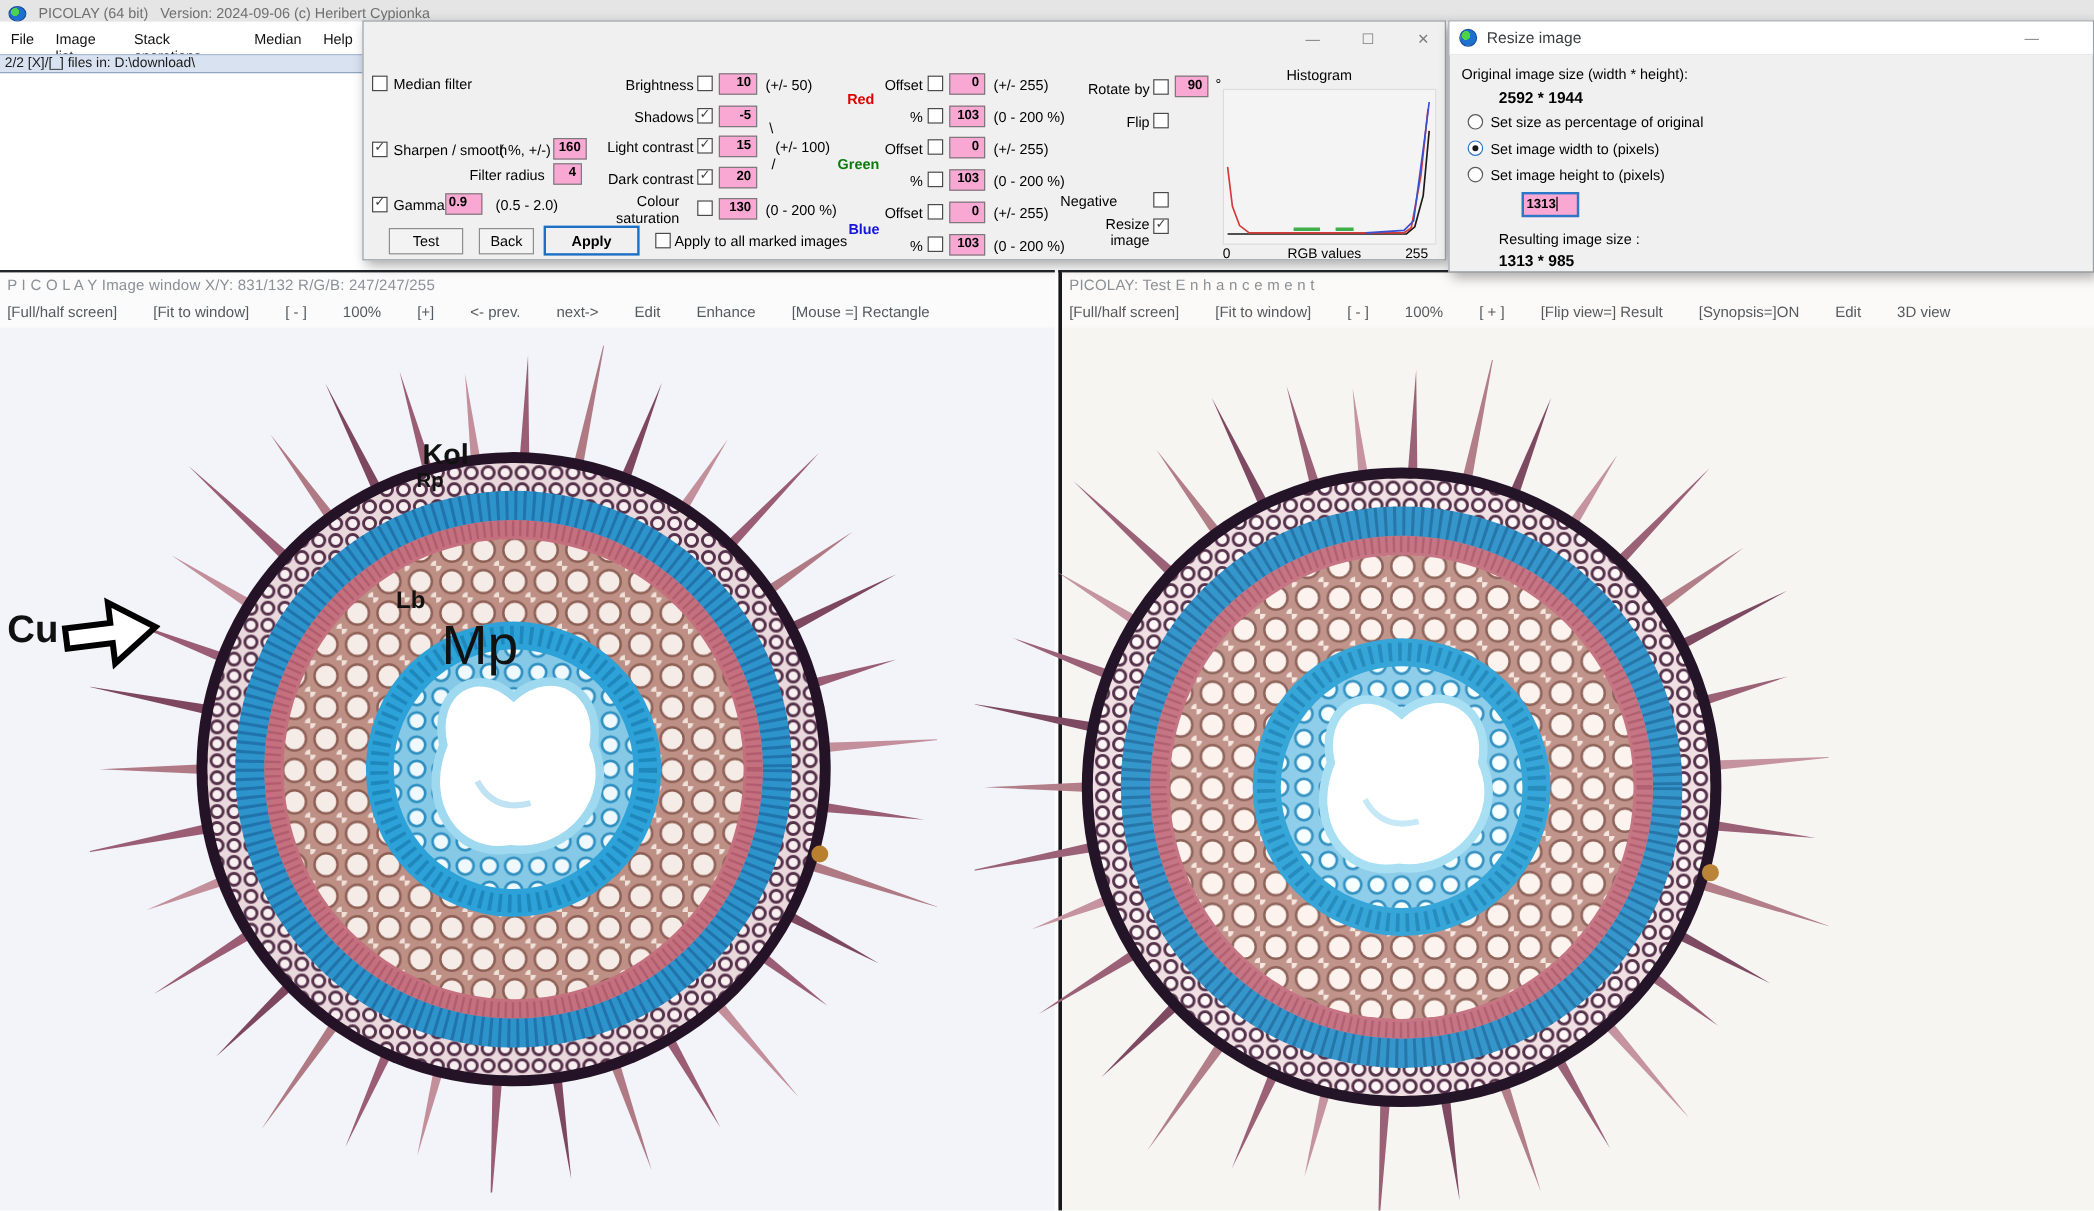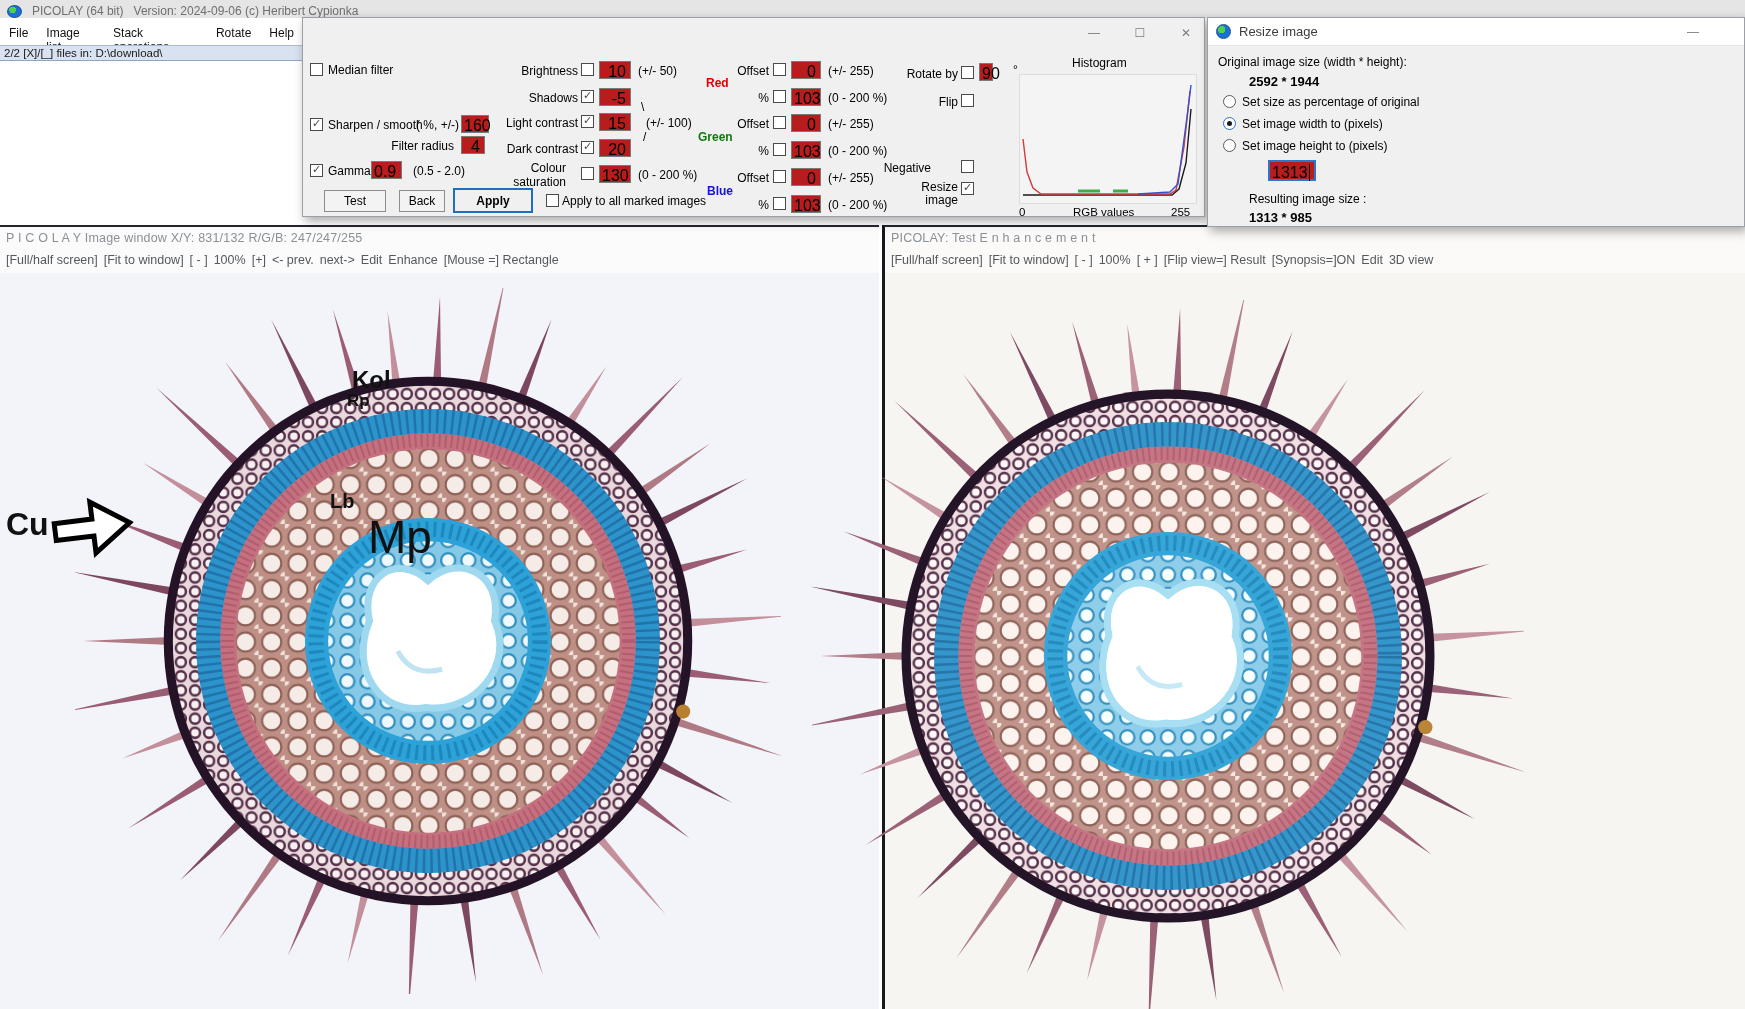--- a/index.html
+++ b/index.html
@@ -9,21 +9,21 @@
 
   
   .abs { position:absolute; }
   .lbl { position:absolute; font-size:12px; color:#000; white-space:nowrap; }
   .lbl.right { text-align:right; }
   .cb { position:absolute; width:13px; height:13px; background:#fff; border:1px solid #4a4a4a; font-size:11px; line-height:11px; text-align:center; color:#444; }
   .cb.on::after { content:"✓"; position:relative; top:-1px; }
   .radio { position:absolute; width:13px; height:13px; background:#fff; border:1px solid #5a5a5a; border-radius:50%; }
   .radio.on { border-color:#2b72c4; }
   .radio.on::after { content:""; position:absolute; left:3px; top:3px; width:5px; height:5px; border-radius:50%; background:#1a1a1a; }
-  .editbox { position:absolute; background:#b91c1c; border:1px solid #7a7a7a; font-size:16px; text-align:right; padding:1px 4px 0 2px; height:18px; color:#000; }
+  .editbox { position:absolute; background:#f9a8d4; border:1px solid #7a7a7a; font-size:11px; text-align:right; padding:1px 4px 0 2px; height:18px; color:#000;font-weight:bold; }
   .btn { position:absolute; background:#f3f3f3; border:1px solid #8d8d8d; font-size:12px; text-align:center; color:#000; }
   .btn.primary { border:2px solid #1d6fc3; font-weight:bold; background:#f0f0f0; }
 
   
   .dialog { position:absolute; background:#f0f0f0; border:1px solid #9aa0a6; box-shadow:3px 4px 10px rgba(0,0,0,.35); }
   .titlebar { position:absolute; left:0; top:0; right:0; height:28px; background:#fff; display:flex; align-items:center; border-bottom:1px solid #e8e8e8; }
   .titlebar .title { font-size:13px; color:#8a8f94; margin-left:8px; }
   .globe { width:15px; height:15px; border-radius:50%; margin-left:8px; flex:0 0 15px;
            background:radial-gradient(circle at 35% 35%, #4dd24d 0 30%, #1d6fd0 31% 100%); border:1px solid #1a4f9c; }
   .winbtn { position:absolute; top:6px; width:30px; height:18px; text-align:center; font-size:12px; color:#7d7d7d; line-height:18px; }
@@ -37,21 +37,21 @@
   #statusline { position:absolute; left:0; top:45px; width:303px; height:16px; background:#d8e2f0; border-top:1px solid #a9bcd4; border-bottom:1px solid #8fa6c2; font-size:11.5px; color:#1a1a1a; padding:1px 0 0 4px; white-space:nowrap; }
   #filelist { position:absolute; left:0; top:62px; width:303px; height:163px; background:#fff; border-bottom:1px solid #b5b5b5; }
   .filerow { height:13.5px; font-size:11.5px; color:#111; padding-left:3px; white-space:nowrap; }
   .filerow.on { background:#0b61d6; color:#fff; }
 
   
   .viewer { position:absolute; top:225px; height:784px; background:#fbfbfc; border-top:2px solid #23262b; }
   #viewer-left { left:0; width:879px; }
   #viewer-right { left:882px; width:863px; border-left:3px solid #16181d; background:#fbfaf8; }
   .viewer .vtitle { position:absolute; left:6px; top:4px; font-size:12.5px; color:#8b9095; white-space:nowrap; letter-spacing:.2px; }
-  .viewer .vtoolbar { position:absolute; left:6px; top:26px; display:flex; gap:6px; font-size:12.5px; color:#55595e; white-space:nowrap; }
+  .viewer .vtoolbar { position:absolute; left:6px; top:26px; display:flex; gap:30px; font-size:12.5px; color:#55595e; white-space:nowrap; }
   .viewer .imgarea { position:absolute; left:0; right:0; top:46px; bottom:0; }
   #viewer-left .imgarea { background:#f2f4f9; }
   #viewer-right .imgarea { background:#f6f5f2; }
 
   .specimen { position:absolute; }
   #specimen-right-svg { filter:saturate(.92) brightness(1.03); }
 
   .anno { position:absolute; color:#111; font-weight:bold; z-index:5; }
 
   
@@ -184,21 +184,21 @@
 
   <div id="main-titlebar" style="z-index:6">
     <div class="globe"></div>
     <span>PICOLAY  (64 bit)</span>
     <span>Version: 2024-09-06  (c) Heribert Cypionka</span>
   </div>
   <div id="menubar" style="z-index:6">
     <span class="menu-item">File</span>
     <span class="menu-item">Image list</span>
     <span class="menu-item">Stack operations</span>
-    <span class="menu-item">Rotate</span>
+    <span class="menu-item">Median</span>
     <span class="menu-item">Help</span>
   </div>
   <div id="statusline" style="z-index:6">2/2 [X]/[_] files in: D:\download\</div>
 
   <div class="dialog" id="enh-dialog" style="left:302px; top:17px; width:903px; height:200px; z-index:7">
     <div class="winbtn" style="left:776px">—</div>
     <div class="winbtn" style="left:822px">☐</div>
     <div class="winbtn" style="left:868px">✕</div>
 
     <span class="cb" style="left:7px; top:45px"></span>
@@ -276,21 +276,21 @@
     <span class="cb" style="left:470px; top:152px"></span>
     <div class="editbox" style="left:488px; top:150px; width:30px">0</div>
     <span class="lbl" style="left:525px; top:153px">(+/- 255)</span>
     <span class="lbl right" style="left:406px; top:180px; width:60px">%</span>
     <span class="cb" style="left:470px; top:179px"></span>
     <div class="editbox" style="left:488px; top:177px; width:30px">103</div>
     <span class="lbl" style="left:525px; top:180px">(0 - 200 %)</span>
 
     <span class="lbl right" style="left:575px; top:49px; width:80px">Rotate by</span>
     <span class="cb" style="left:658px; top:48px"></span>
-    <div class="editbox" style="left:676px; top:45px; width:14px">90</div>
+    <div class="editbox" style="left:676px; top:45px; width:28px">90</div>
     <span class="lbl" style="left:710px; top:45px">°</span>
 
     <span class="lbl right" style="left:575px; top:77px; width:80px">Flip</span>
     <span class="cb" style="left:658px; top:76px"></span>
 
     <span class="lbl right" style="left:548px; top:143px; width:80px">Negative</span>
     <span class="cb" style="left:658px; top:142px"></span>
 
     <span class="lbl right" style="left:575px; top:162px; width:80px">Resize</span>
     <span class="lbl right" style="left:575px; top:175px; width:80px">image</span>

